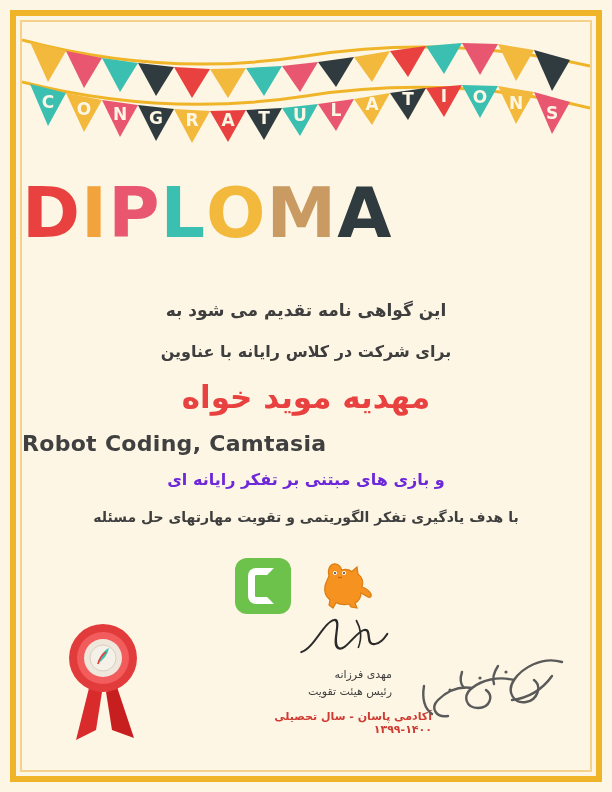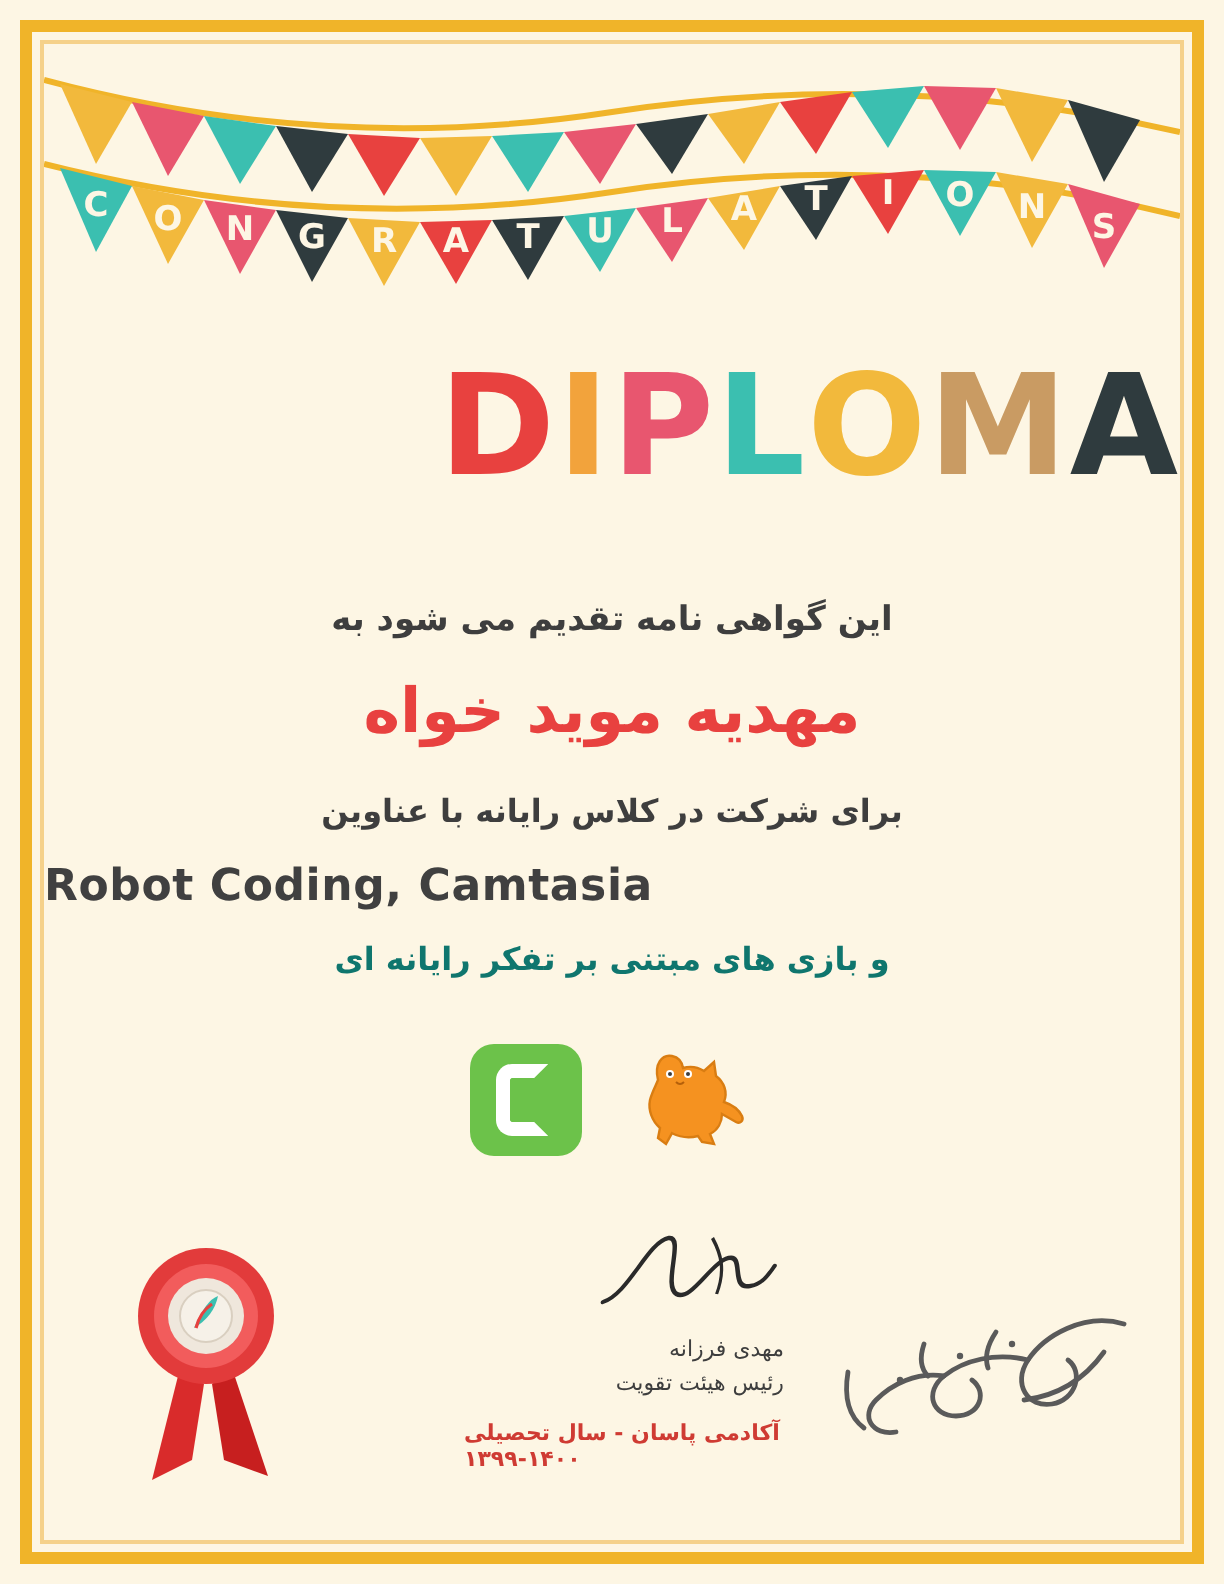--- a/index.html
+++ b/index.html
@@ -44,21 +44,21 @@
   
   .bunting {
     position: relative;
     height: 130px;
     width: 100%;
   }
   .bunting svg { display: block; }
 
   
   .diploma-wrap {
-    text-align: right;
+    text-align: left;
     margin-top: 26px;
     height: 80px;
   }
   .diploma {
     font-family: "DejaVu Sans", sans-serif;
     font-weight: bold;
     font-size: 70px;
     letter-spacing: 1px;
     line-height: 1;
     white-space: nowrap;
@@ -94,21 +94,21 @@
     font-size: 22px;
     font-weight: bold;
     color: #404040;
     direction: ltr;
     letter-spacing: 0.3px;
   }
   .line-course-2 {
     margin-top: 14px;
     font-size: 16px;
     font-weight: bold;
-    color: #0f766e;
+    color: #6d28d9;
   }
   .line-goal {
     margin-top: 20px;
     font-size: 14px;
     font-weight: bold;
     color: #3e3e3e;
   }
 
   
   .logos {
@@ -167,21 +167,21 @@
   .sign-name {
     font-size: 11px;
     color: #3e3e3e;
     line-height: 1.5;
   }
   .academy-line {
     position: absolute;
     left: 210px;
     bottom: 26px;
     width: 200px;
-    text-align: left;
+    text-align: right;
     direction: rtl;
     font-size: 11px;
     color: #cf3b33;
     font-weight: bold;
   }
 </style>
 </head>
 <body>
 
 <div class="page">
@@ -250,24 +250,25 @@
       </svg>
     </div>
 
     <div class="diploma-wrap">
       <div class="diploma">
         <span style="color:#e8413f">D</span><span style="color:#f2a33c">I</span><span style="color:#e8566f">P</span><span style="color:#3bbfb0">L</span><span style="color:#f2b93c">O</span><span style="color:#c99b63">M</span><span style="color:#2f3b3e">A</span>
       </div>
     </div>
 
     <div class="rtl line-presented">این گواهی نامه تقدیم می شود به</div>
+    <div class="rtl line-course-intro">برای شرکت در کلاس رایانه با عناوین</div>
     <div class="rtl recipient">مهدیه موید خواه</div>
-    <div class="rtl line-course-intro">برای شرکت در کلاس رایانه با عناوین</div>
     <div class="course-title">Robot Coding, Camtasia</div>
     <div class="rtl line-course-2">و بازی های مبتنی بر تفکر رایانه ای</div>
+    <div class="rtl line-goal">با هدف یادگیری تفکر الگوریتمی و تقویت مهارتهای حل مسئله</div>
 
     <div class="logos">
       <div class="camtasia-logo"></div>
       <div class="scratch-cat">
         <svg width="60" height="56" viewBox="0 0 60 56" xmlns="http://www.w3.org/2000/svg">
           <g fill="#f59220" stroke="#d97d12" stroke-width="1.2">
             <path d="M12 18 C10 10 14 5 19 6 C22 6.6 24 9 24.5 12 C28 11 32 11.6 35 13.5 L40 9 L41 16 C45 19 47 24 45 29 C48 30 52 32 54 36 C55 38.6 53 40 51 39 L44 35 C44 39 42 43 38 45 L40 50 L34 49 L32 46 C28 47 23 46.6 19 44.6 L16 50 L12 47 L13 42 C9 38.6 7 33 8 28 C9 24 11 20.6 12 18 Z"></path>
           </g>
           <circle cx="18" cy="15" r="2" fill="#ffffff"></circle>
           <circle cx="27" cy="15" r="2" fill="#ffffff"></circle>

